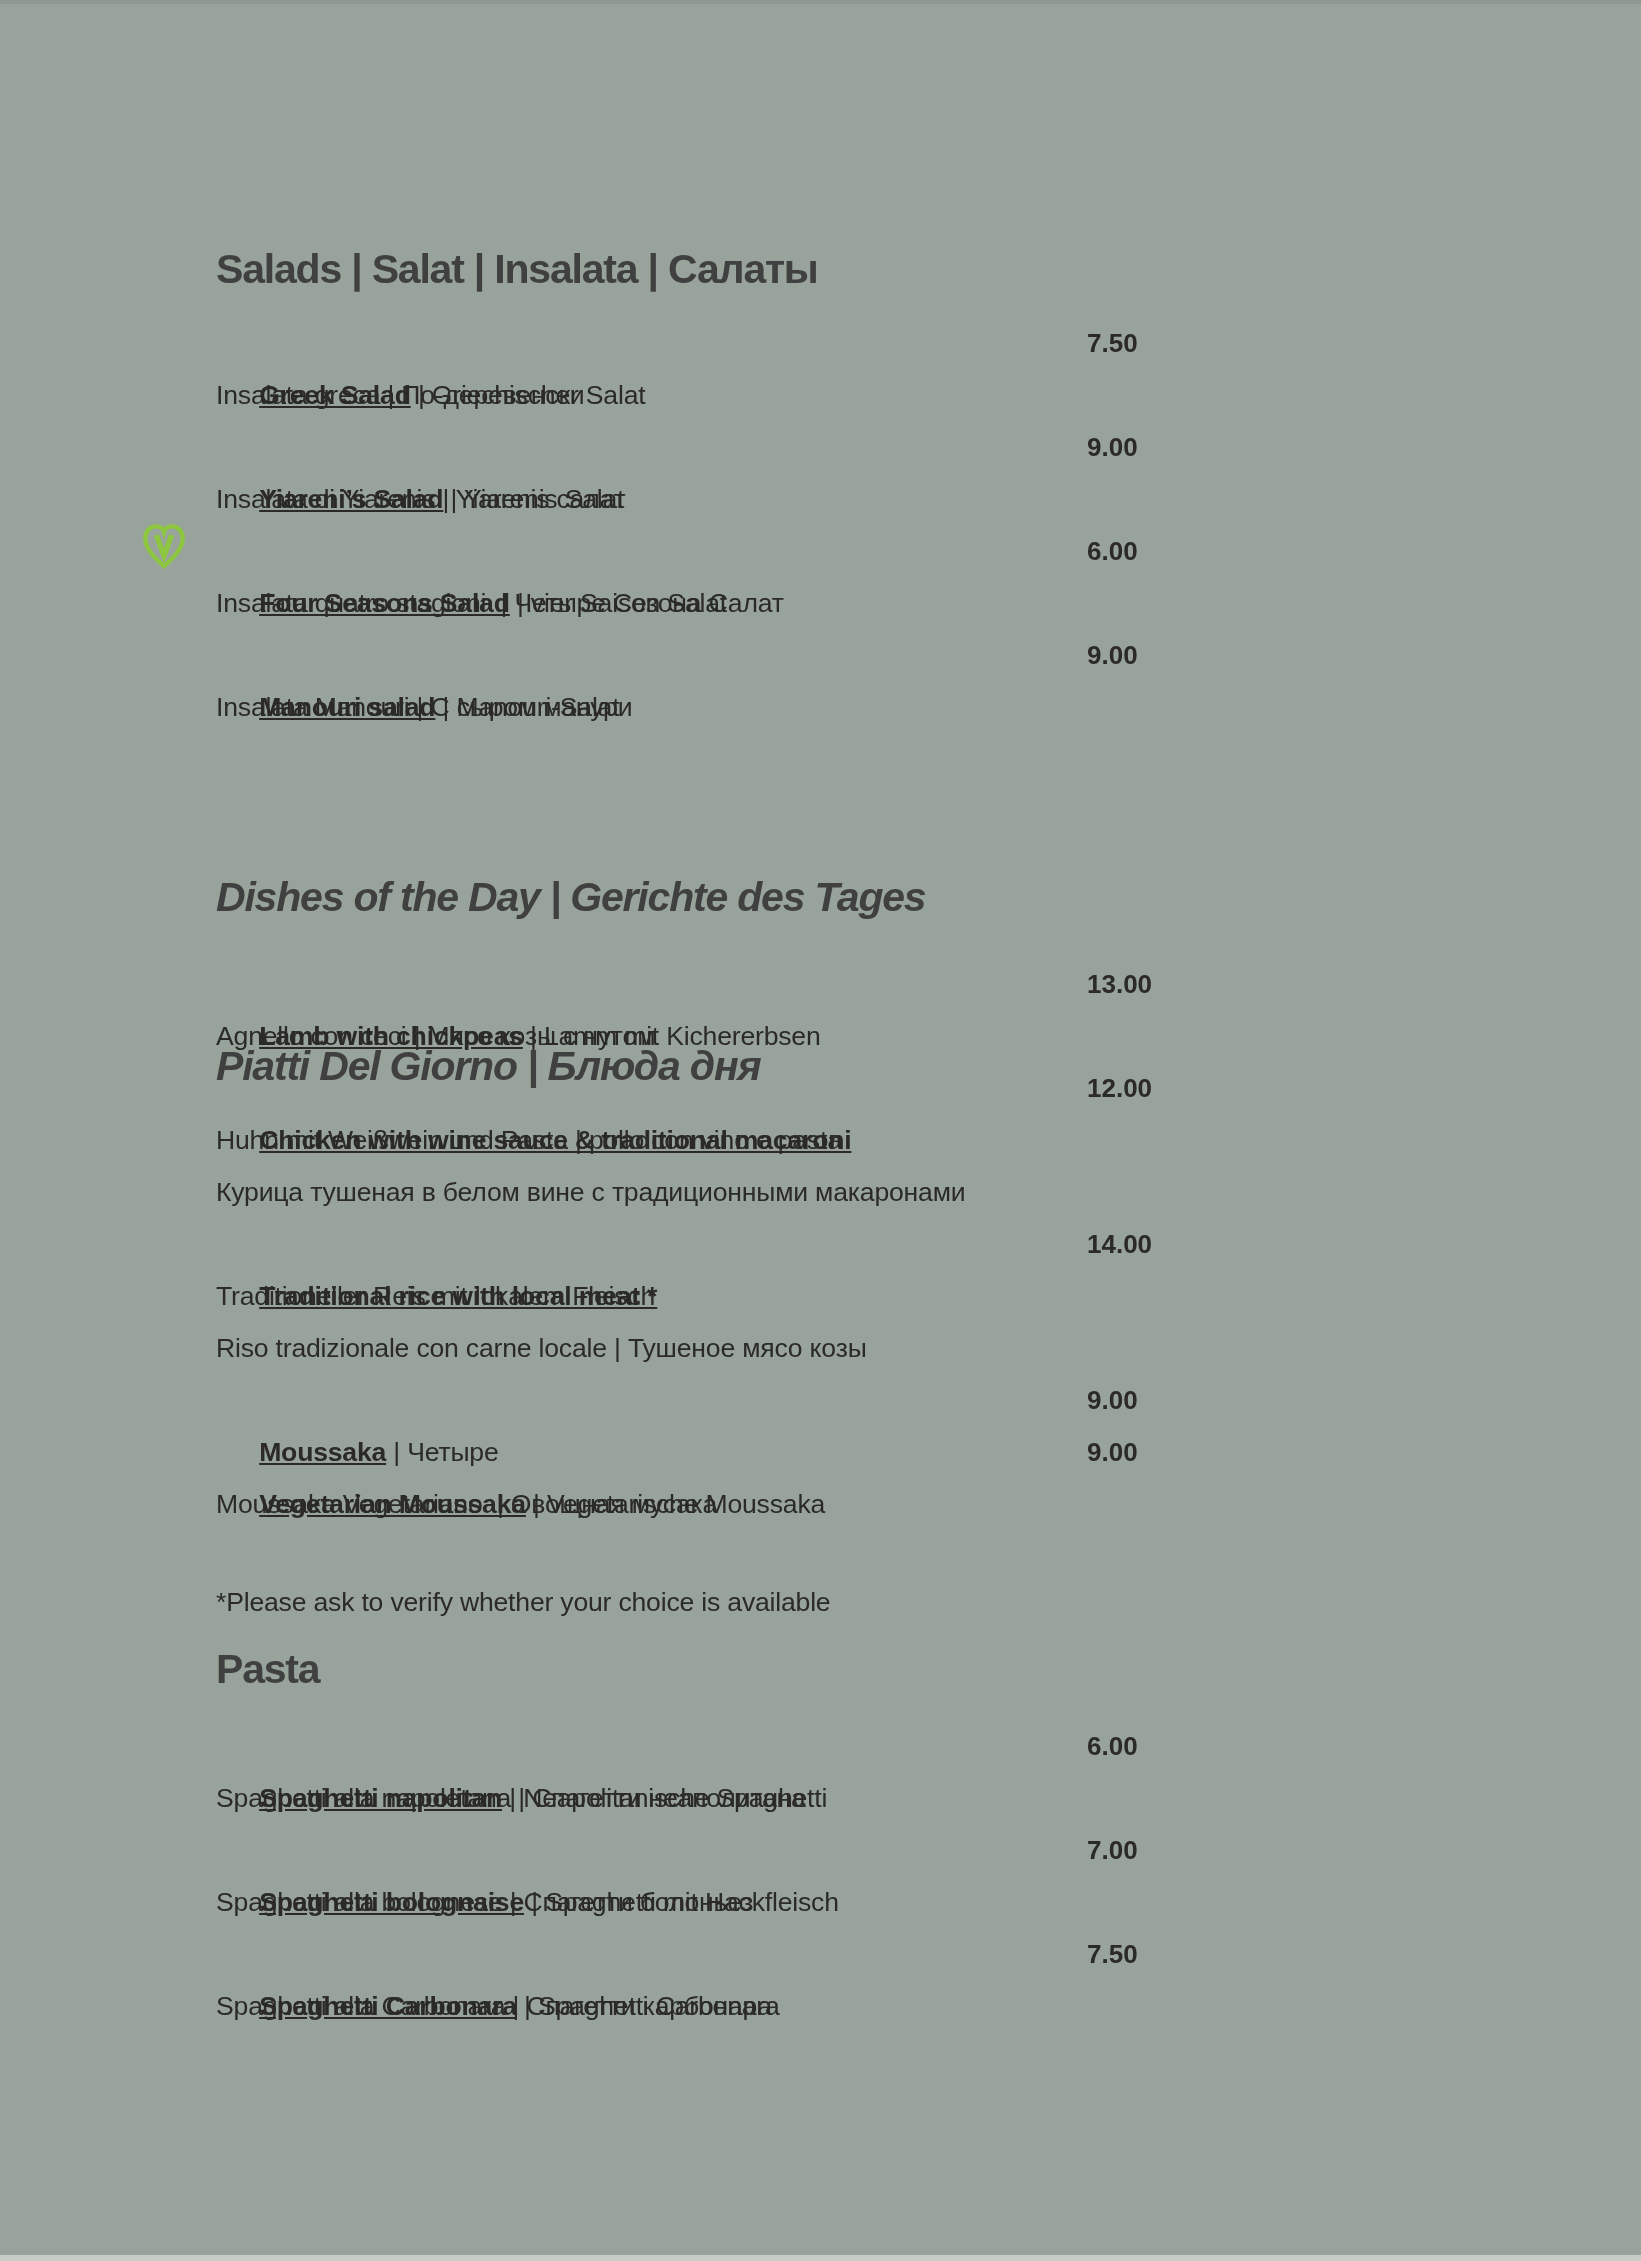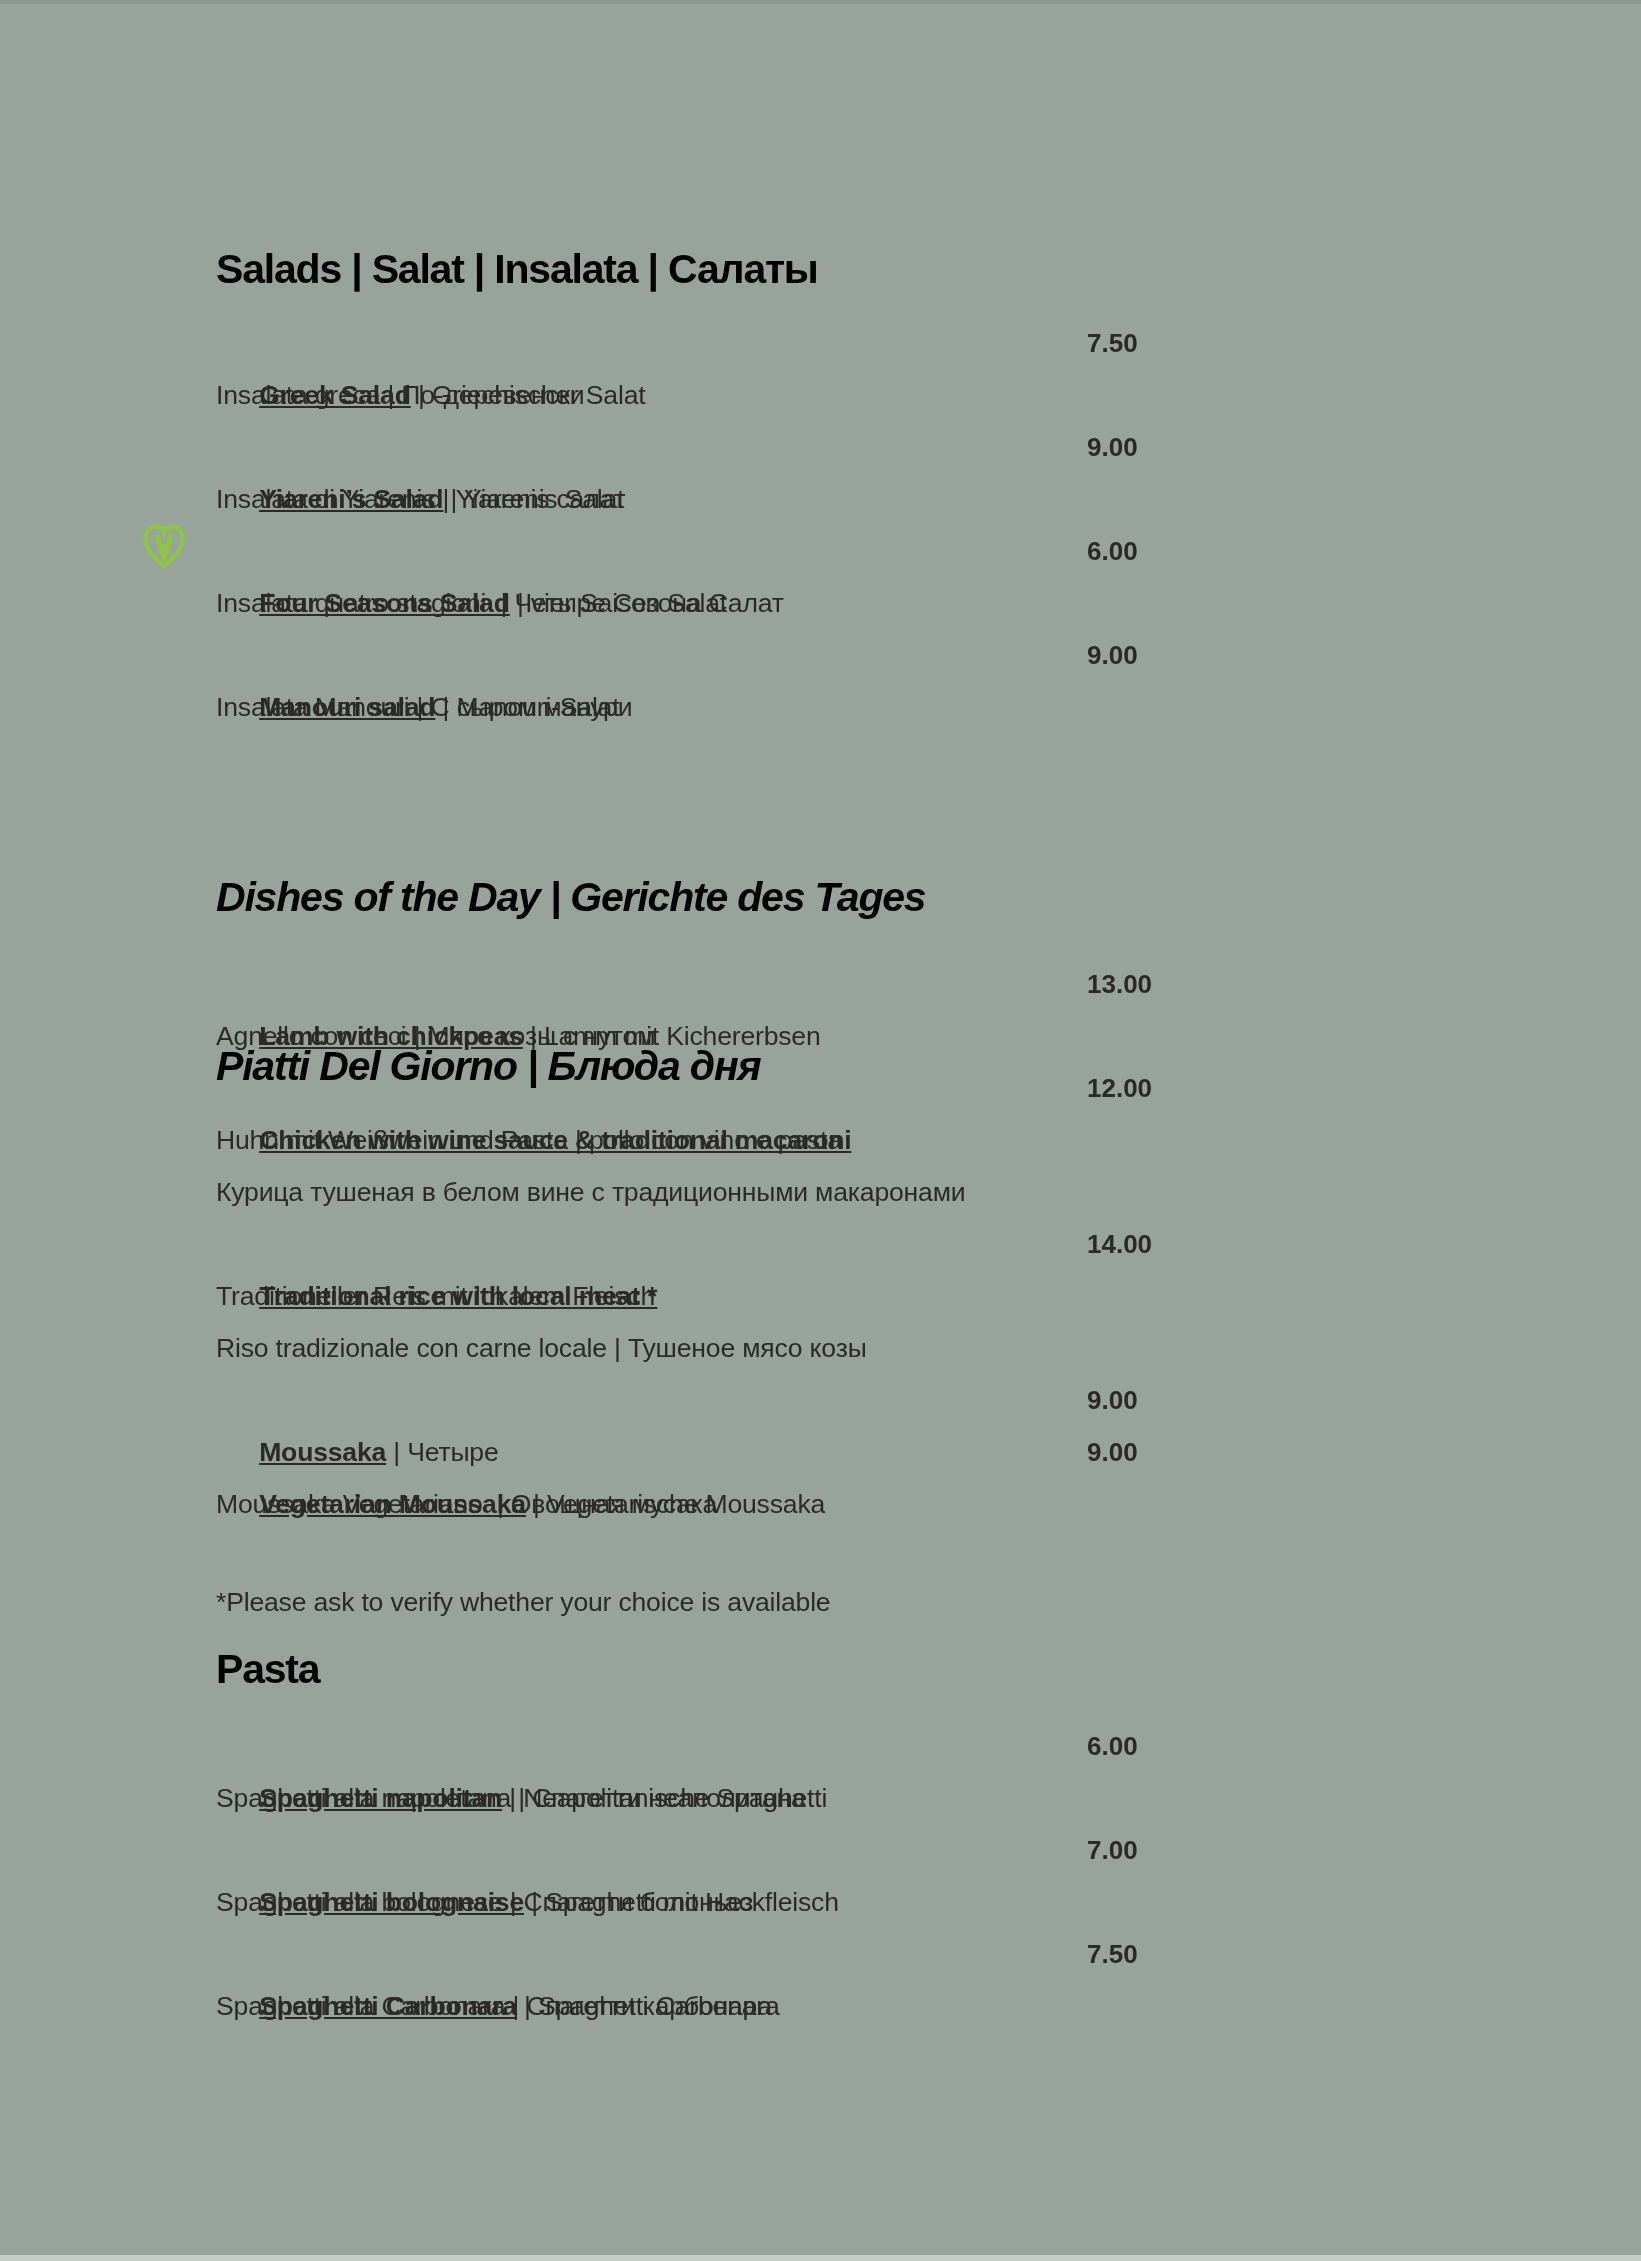--- a/index.html
+++ b/index.html
@@ -28,21 +28,21 @@
     width: 100%; height: 5.6px;
     background: #c6cdc7;
   }
   .sec-heading {
     position: absolute;
     left: 216px;
     width: 1050px;
     font-size: 41px;
     font-weight: 700;
     letter-spacing: -1.2px;
-    color: #000000;
+    color: #404040;
     white-space: pre;
   }
   .h-line { line-height: 75px; font-style: italic; }
   .items {
     position: absolute;
     left: 216px;
     width: 1000px;
   }
   .line {
     position: relative;

